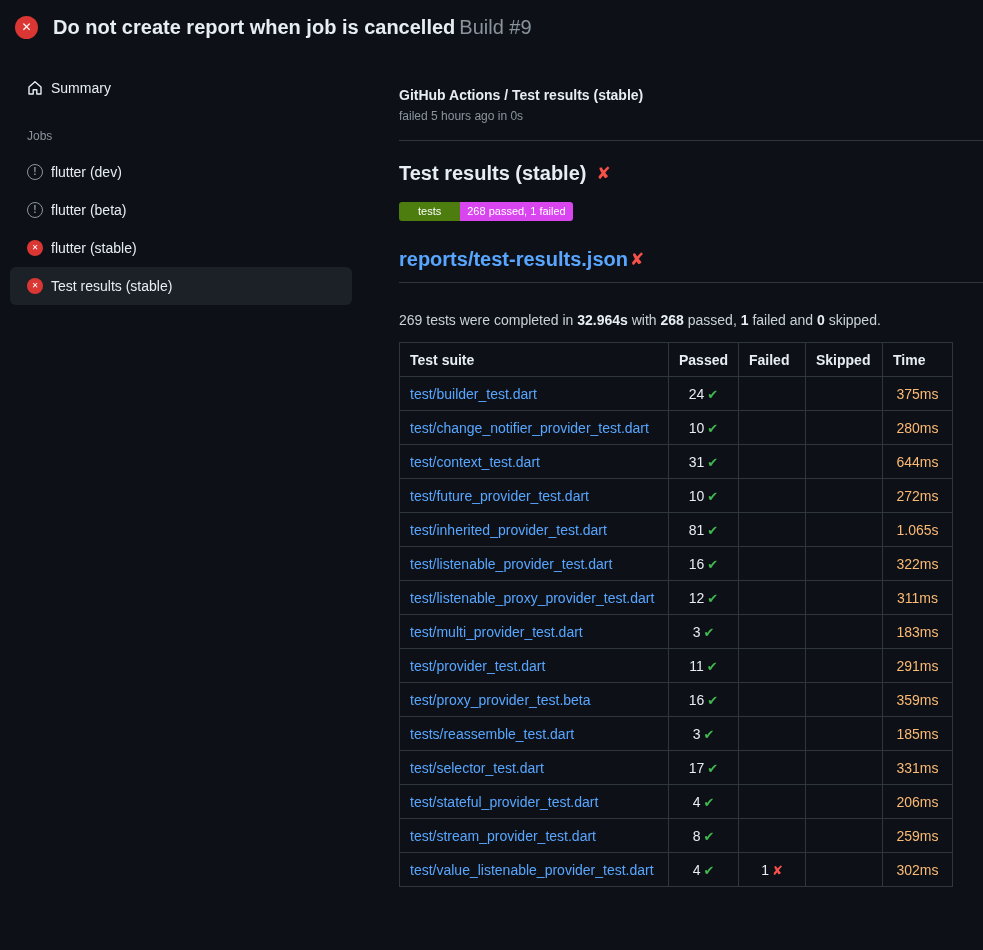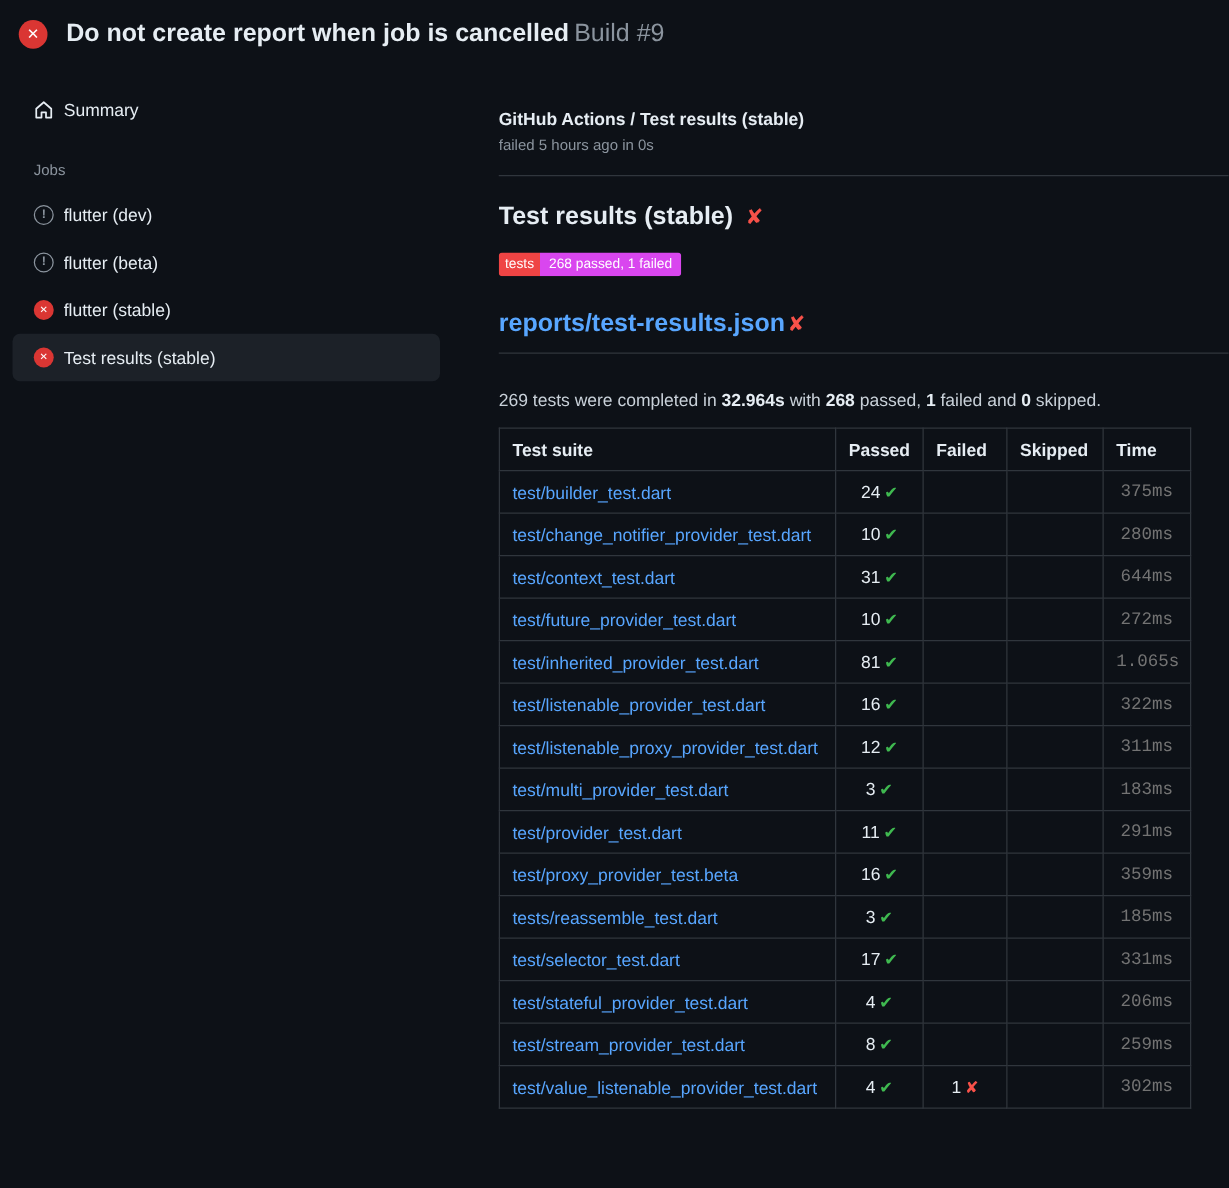--- a/index.html
+++ b/index.html
@@ -81,21 +81,21 @@
   .red-x { color: #f85149; font-size: 17px; font-weight: 700; }
 
   .badge {
     display: inline-flex;
     margin-top: 17px;
     font-size: 11px;
     border-radius: 3px;
     overflow: hidden;
     line-height: 1;
   }
-  .badge-label { background: #ef4444; color: #fff; padding: 4px 5px; }
+  .badge-label { background: #4d7c0f; color: #fff; padding: 4px 19px; }
   .badge-value { background: #d946ef; color: #fff; padding: 4px 7px; text-align: right; }
 
   .report-title {
     margin-top: 27px;
     padding-bottom: 11px;
     border-bottom: 1px solid #30363d;
     font-size: 20px;
     font-weight: 700;
     display: flex;
     align-items: center;
@@ -118,21 +118,21 @@
     border: 1px solid #30363d;
     padding: 0 10px;
     height: 34px;
     overflow: hidden;
     white-space: nowrap;
   }
   .results th { color: #e6edf3; font-weight: 700; text-align: left; }
   .results th.col-suite { text-align: left; }
   .results td.col-suite a { color: #58a6ff; text-decoration: none; }
   .results td.num { text-align: center; color: #e6edf3; }
-  .results td.time { text-align: center; color: #737373; font-family: Liberation Mono, monospace; }
+  .results td.time { text-align: center; color: #fdba74; }
   .pass-check { color: #3fb950; margin-left: 3px; font-size: 13px; }
   .fail-x { color: #f85149; margin-left: 3px; font-size: 13px; }
 </style>
 </head>
 <body>
 
 <header class="app-header">
   <span class="status-circle lg">✕</span>
   <h1 class="run-title"><span>Do not create report when job is cancelled</span><span class="build-no">Build #9</span></h1>
 </header>

